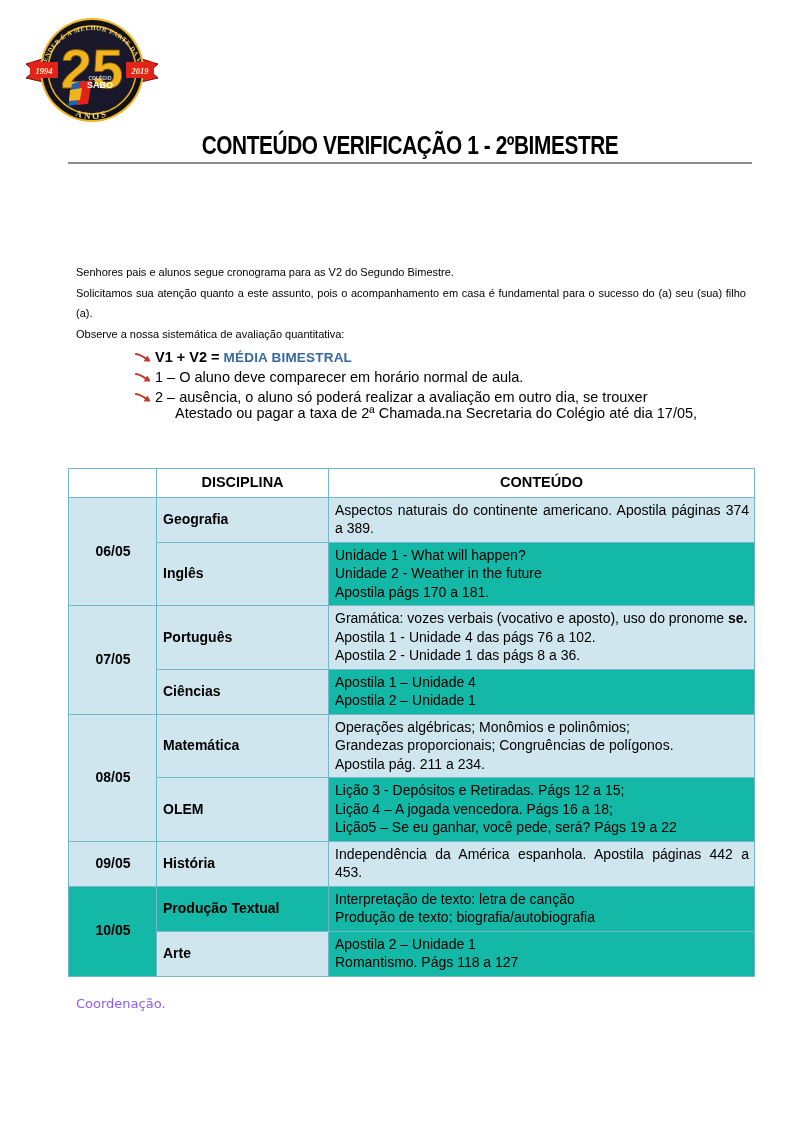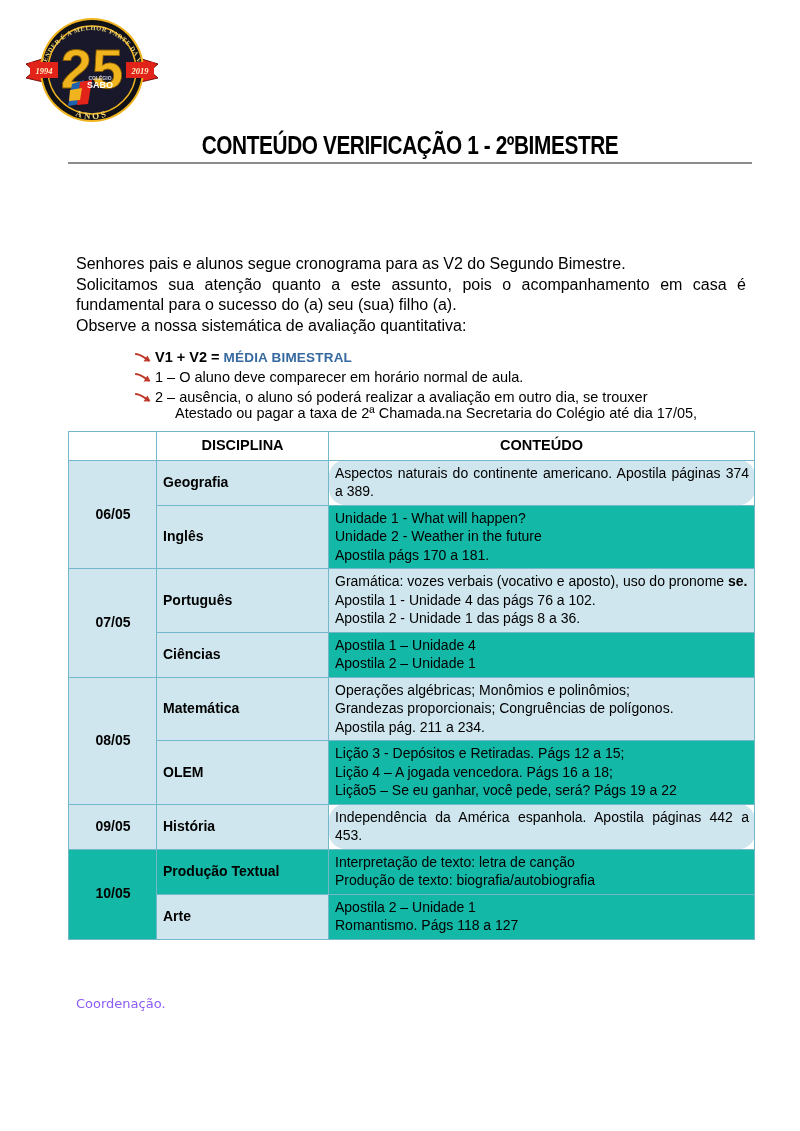--- a/index.html
+++ b/index.html
@@ -72,24 +72,24 @@
     margin-left: 40px;
     transform: scaleX(0.92);
     transform-origin: left center;
     white-space: nowrap;
   }
 
   
   .intro {
     position: absolute;
     left: 76px;
-    top: 254px;
+    top: 262px;
     width: 670px;
     font-family: "Liberation Sans", sans-serif;
-    font-size: 16px;
+    font-size: 11px;
     line-height: 20.5px;
   }
   .intro p { margin: 0; }
   .intro .justified { text-align: justify; }
 
   
   .bullets {
     position: absolute;
     left: 135px;
     top: 349px;
@@ -119,21 +119,21 @@
   }
   .bullet-cont {
     margin-left: 20px;
     text-align: justify;
   }
 
   
   .sched {
     position: absolute;
     left: 68px;
-    top: 431px;
+    top: 468px;
     width: 686px;
     border-collapse: collapse;
     table-layout: fixed;
     font-size: 13.5px;
   }
   .sched td, .sched th {
     border: 1px solid #73b7cb;
     vertical-align: top;
     padding: 3px 5px 4px 6px;
     line-height: 18.5px;
@@ -161,21 +161,21 @@
     font-weight: bold;
     font-size: 14px;
     vertical-align: middle;
   }
   td.disc-cell {
     font-weight: bold;
     font-size: 14px;
     vertical-align: middle;
   }
   td.cont-cell { font-size: 14px; }
-  td.cont-cell.just { text-align: justify; border-radius: 16px; }
+  td.cont-cell.just { text-align: justify; }
 
   
   .footer {
     position: absolute;
     left: 76px;
     top: 996px;
     font-family: "DejaVu Sans", sans-serif;
     font-size: 13px;
     color: #8b5cf6;
   }

